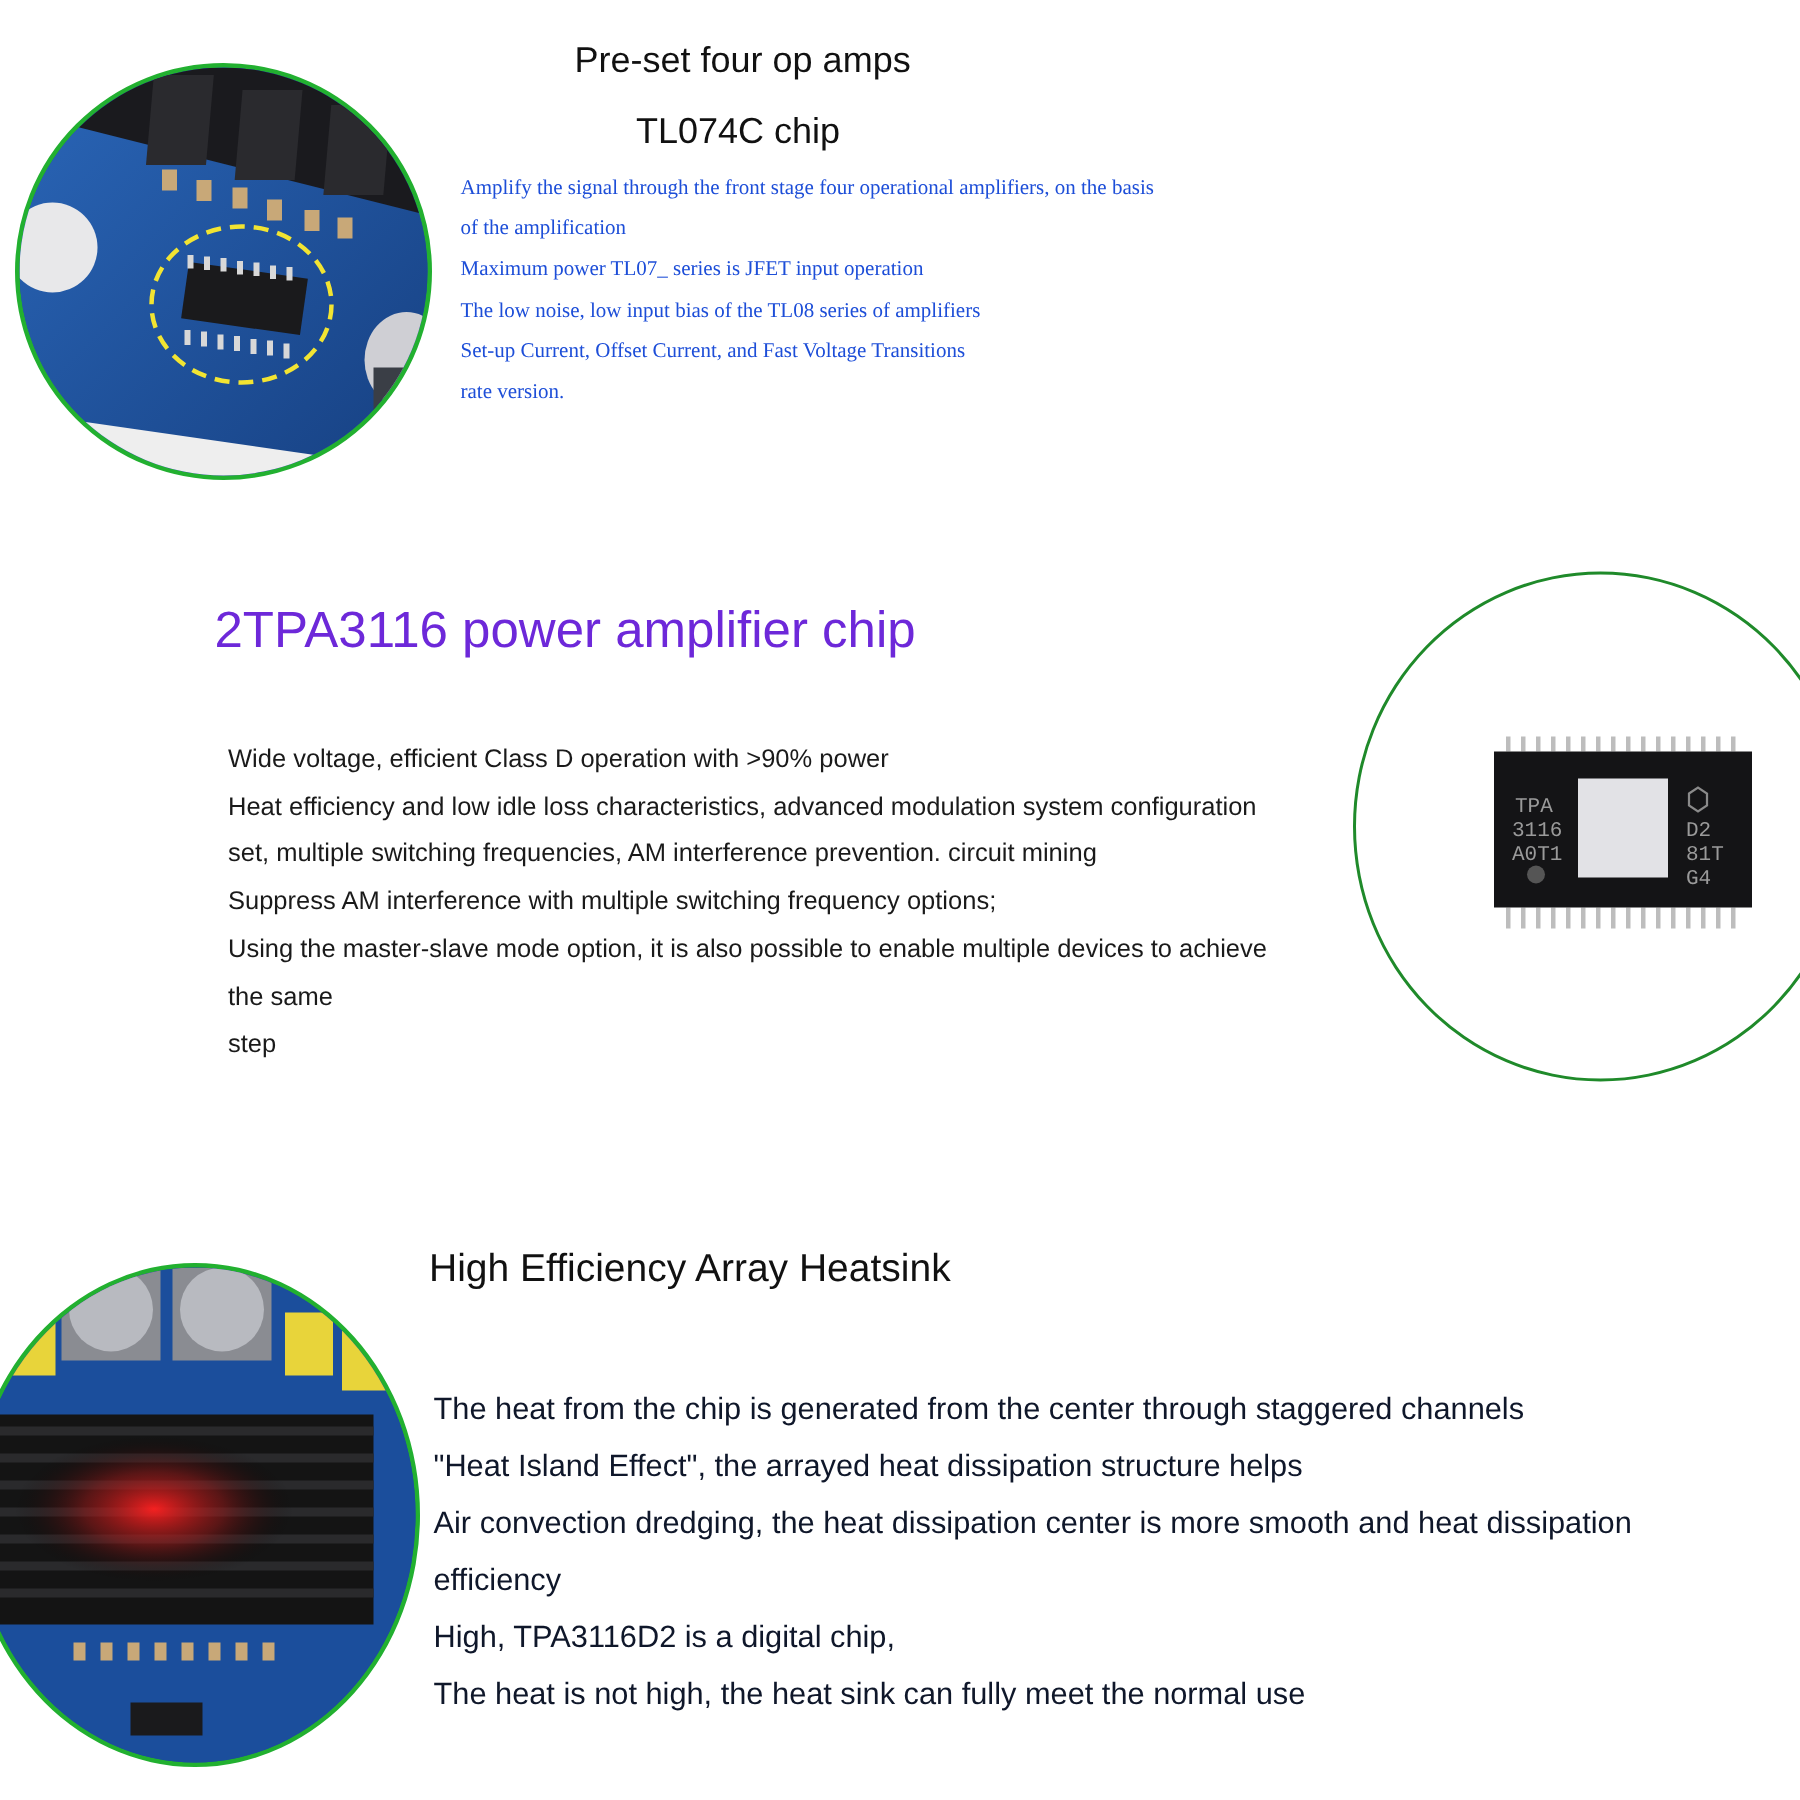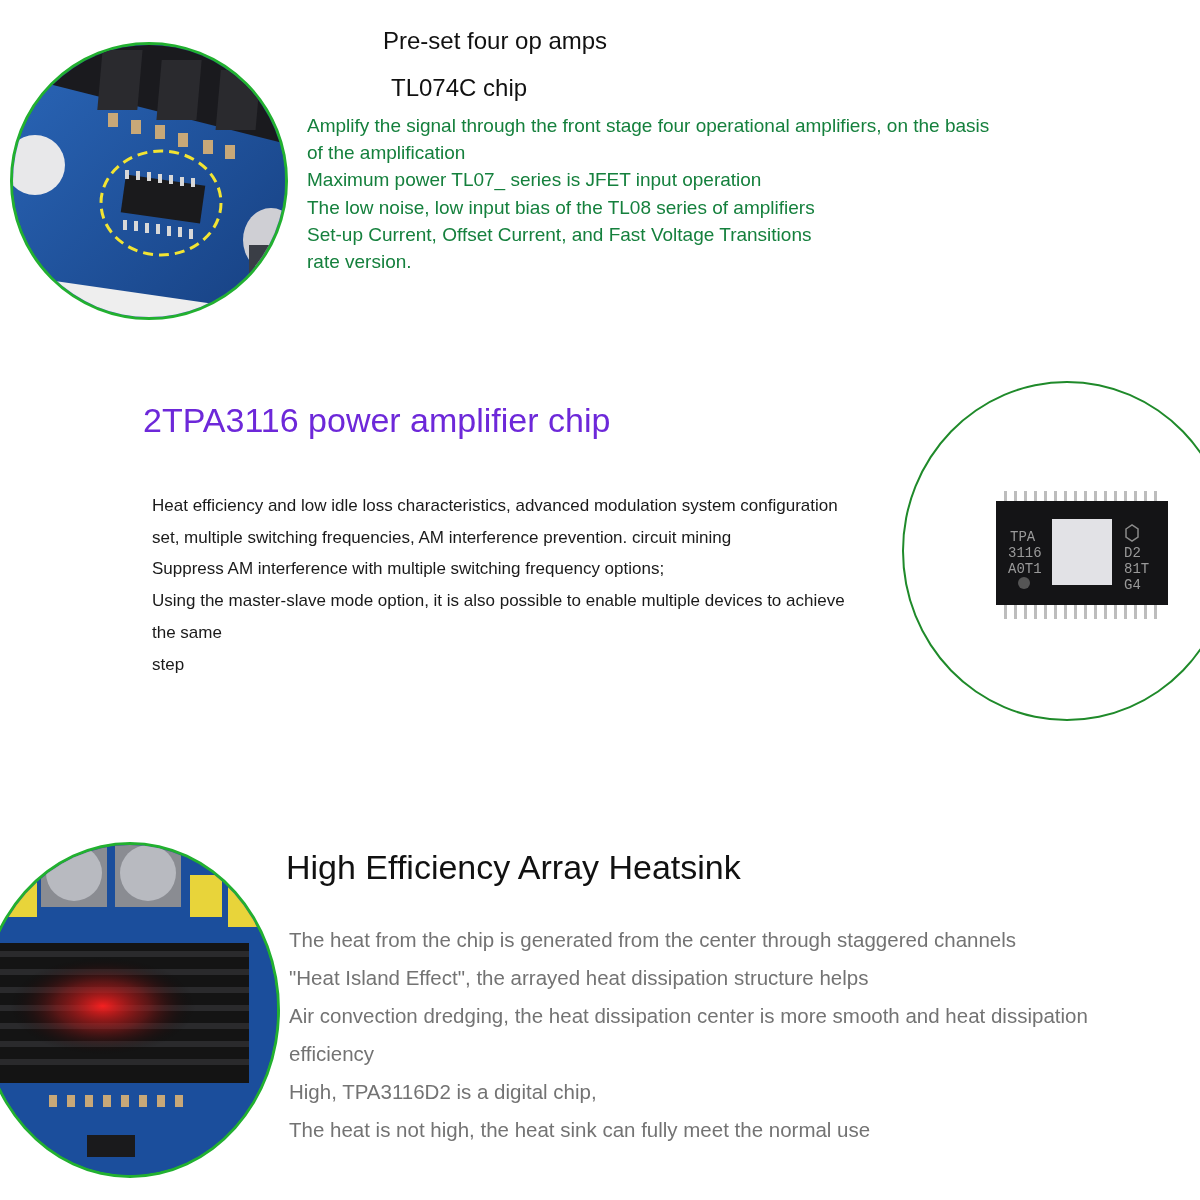--- a/index.html
+++ b/index.html
@@ -4,31 +4,31 @@
 <style>
   html, body { margin: 0; padding: 0; background: #ffffff; }
   body { width: 1200px; height: 1200px; position: relative; overflow: hidden; font-family: "Liberation Sans", sans-serif; color: #111; }
   .abs { position: absolute; }
   .line { white-space: nowrap; }
 
   
   .s1-photo { left: 10px; top: 42px; width: 278px; height: 278px; border-radius: 50%; border: 3px solid #22b030; overflow: hidden; box-sizing: border-box;
     background: #1f4f9a; }
   .s1-title { font-size: 24px; color: #111; }
-  .s1-body { left: 307px; top: 112px; font-size: 19px; line-height: 27.2px; color: #15803d; }
+  .s1-body { left: 307px; top: 112px; font-size: 14px; line-height: 27.2px; color: #1d4ed8; font-family: Liberation Serif, serif; }
 
   
   .s2-title { left: 143px; top: 401px; font-size: 34px; color: #6d28d9; }
   .s2-body { left: 152px; top: 490px; font-size: 17px; line-height: 31.7px; color: #1a1a1a; }
   .s2-photo { left: 902px; top: 381px; width: 330px; height: 340px; border-radius: 50%; border: 2px solid #1f8a2a; box-sizing: border-box; background: #fff; overflow: hidden; }
 
   
   .s3-photo { left: -20px; top: 842px; width: 300px; height: 336px; border-radius: 50%; border: 3px solid #22b030; box-sizing: border-box; overflow: hidden; background: #1b4e9c; }
-  .s3-title { left: 286px; top: 848px; font-size: 34px; color: #111; }
-  .s3-body { left: 289px; top: 921px; font-size: 20.5px; line-height: 38px; color: #737373; }
+  .s3-title { left: 286px; top: 830px; font-size: 26px; color: #111; }
+  .s3-body { left: 289px; top: 921px; font-size: 20.5px; line-height: 38px; color: #0f172a; }
 </style>
 </head>
 <body>
 
 <div class="abs s1-photo">
   <svg width="278" height="278" viewBox="0 0 278 278">
     <defs>
       <linearGradient id="pcbg1" x1="0" y1="0" x2="1" y2="1">
         <stop offset="0" stop-color="#2a66b8"></stop>
         <stop offset="1" stop-color="#163f80"></stop>
@@ -73,34 +73,35 @@
     <ellipse cx="148" cy="158" rx="60" ry="52" fill="none" stroke="#f2e432" stroke-width="3" stroke-dasharray="10 6"></ellipse>
 
     <ellipse cx="258" cy="195" rx="28" ry="32" fill="#cfcfd4"></ellipse>
     <rect x="236" y="200" width="44" height="78" fill="#3a3e46"></rect>
 
     <polygon points="0,230 278,270 278,278 0,278" fill="#eeeeee"></polygon>
   </svg>
 </div>
 
 <div class="abs line s1-title" style="left:383px; top:27px;text-align:center;">Pre-set four op amps</div>
-<div class="abs line s1-title" style="left:391px; top:74px;">TL074C chip</div>
+<div class="abs line s1-title" style="left:424px; top:74px;">TL074C chip</div>
 
 <div class="abs s1-body">
   <div class="line">Amplify the signal through the front stage four operational amplifiers, on the basis</div>
   <div class="line">of the amplification</div>
   <div class="line">Maximum power TL07_ series is JFET input operation</div>
   <div class="line">The low noise, low input bias of the TL08 series of amplifiers</div>
   <div class="line">Set-up Current, Offset Current, and Fast Voltage Transitions</div>
   <div class="line">rate version.</div>
 </div>
 
 <div class="abs line s2-title">2TPA3116 power amplifier chip</div>
 
 <div class="abs s2-body">
+  <div class="line">Wide voltage, efficient Class D operation with &gt;90% power</div>
   <div class="line">Heat efficiency and low idle loss characteristics, advanced modulation system configuration</div>
   <div class="line">set, multiple switching frequencies, AM interference prevention. circuit mining</div>
   <div class="line">Suppress AM interference with multiple switching frequency options;</div>
   <div class="line">Using the master-slave mode option, it is also possible to enable multiple devices to achieve</div>
   <div class="line">the same</div>
   <div class="line">step</div>
 </div>
 
 <div class="abs s2-photo">
   <svg width="330" height="340" viewBox="0 0 330 340">

